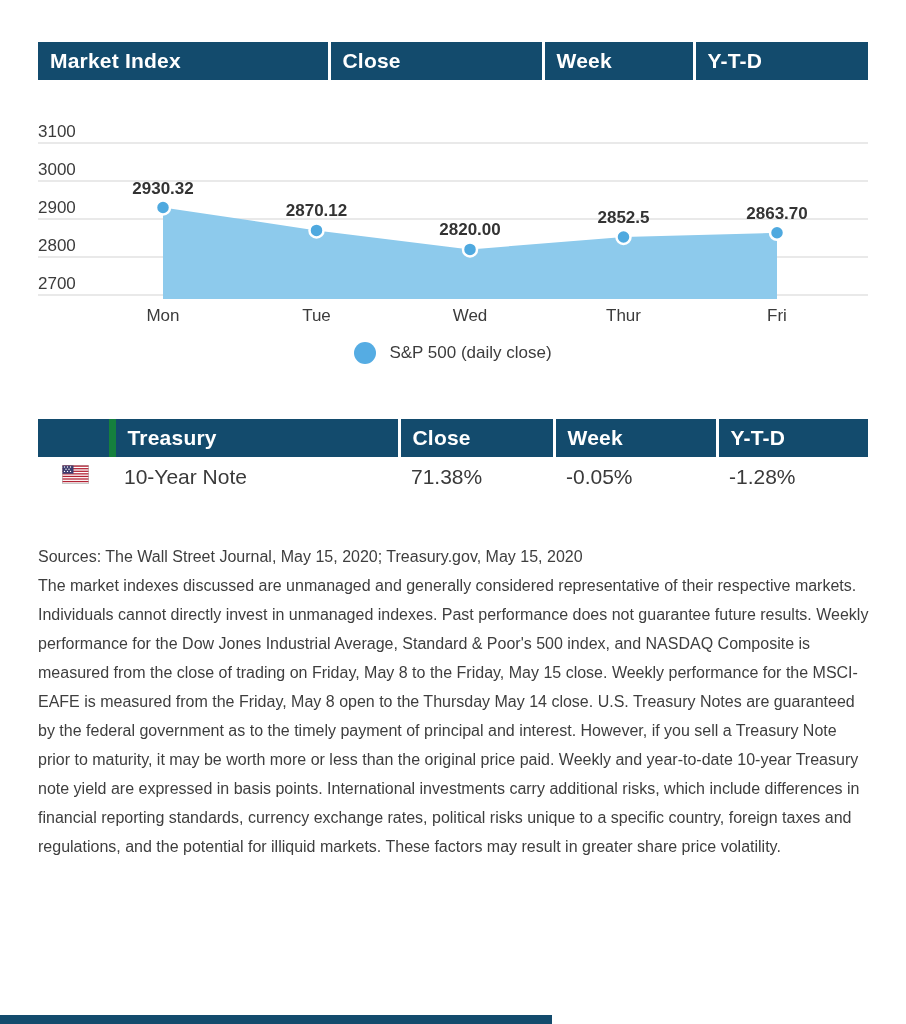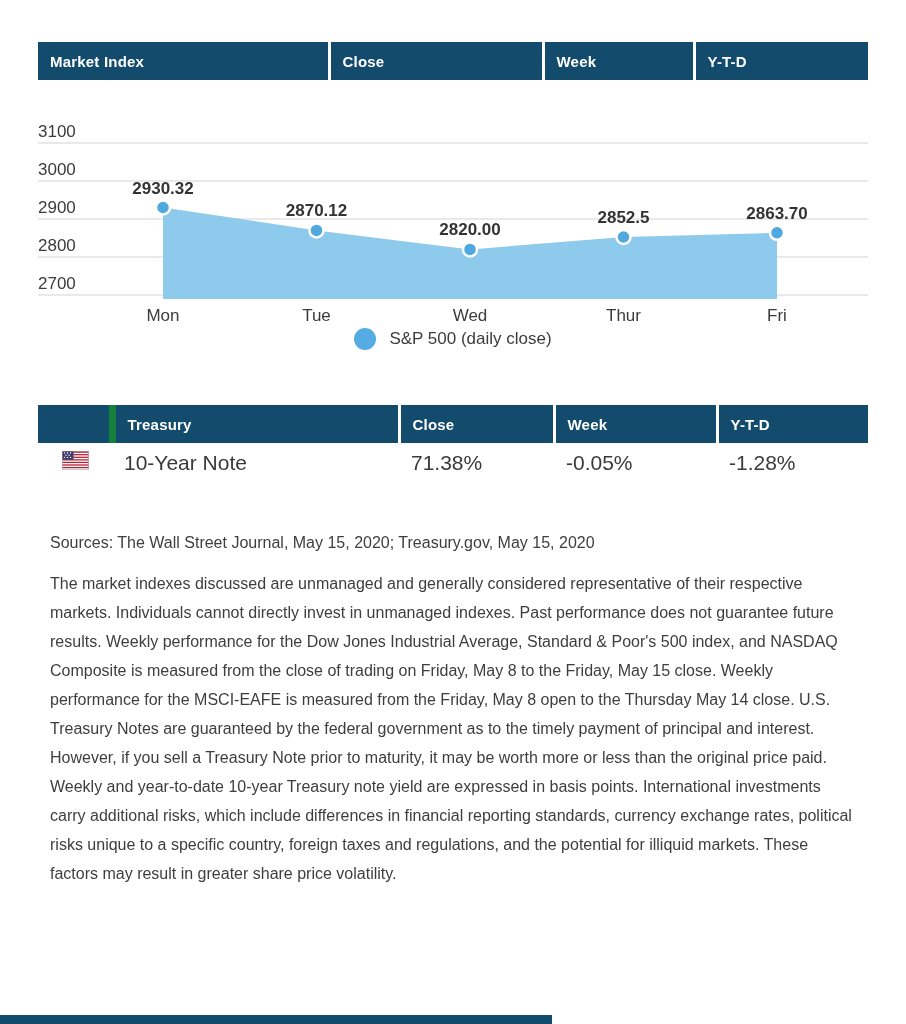--- a/index.html
+++ b/index.html
@@ -4,39 +4,39 @@
 <style>
   html,body{margin:0;padding:0;background:#fff;}
   .page{position:relative;width:906px;height:1024px;background:#fff;overflow:hidden;
         font-family:"Liberation Sans",sans-serif;color:#3a3a3a;}
   .content{padding:0 38px;}
 
   
   table{border-collapse:collapse;width:830px;table-layout:fixed;}
   .mi-table{margin-top:42px;}
   th{background:var(--hdr,#134B6D);color:#fff;font-weight:700;text-align:left;
-     font-size:15px;height:38px;padding:0 0 0 12px;border-left:3px solid #fff;
+     font-size:21px;height:38px;padding:0 0 0 12px;border-left:3px solid #fff;
      letter-spacing:.2px;}
   th:first-child{border-left:none;}
   th.gap-l{border-left:7px solid #15803d;}
   td{font-size:21px;color:#3a3a3a;height:39px;padding:0 0 0 12px;vertical-align:middle;}
   .mi-table tbody tr:nth-child(even){background:#efefef;}
   .tr-table{margin-top:54px;}
   .flag-cell{text-align:center;padding:0;}
 
   
   .chart-wrap{margin-top:42px;}
   .chart-svg{display:block;}
-  .legend{display:flex;justify-content:center;align-items:center;gap:13px;height:24px;}
+  .legend{display:flex;justify-content:center;align-items:center;gap:13px;margin-top:14px;height:24px;}
   .legend-dot{width:22px;height:22px;border-radius:50%;background:#55ACE3;}
   .legend-label{font-size:17px;color:#3c3c3c;font-weight:400;}
 
   
   .disclaimer{margin-top:46px;width:832px;font-size:16px;line-height:29px;color:#3e3e3e;}
-  .disclaimer p{margin:12px;}
+  .disclaimer p{margin:0;}
 
   
   .footer-bar{position:absolute;left:0;bottom:0;width:552px;height:9px;background:var(--hdr,#134B6D);}
 </style>
 </head>
 <body>
 
 <div class="page">
   <div class="content">
 

